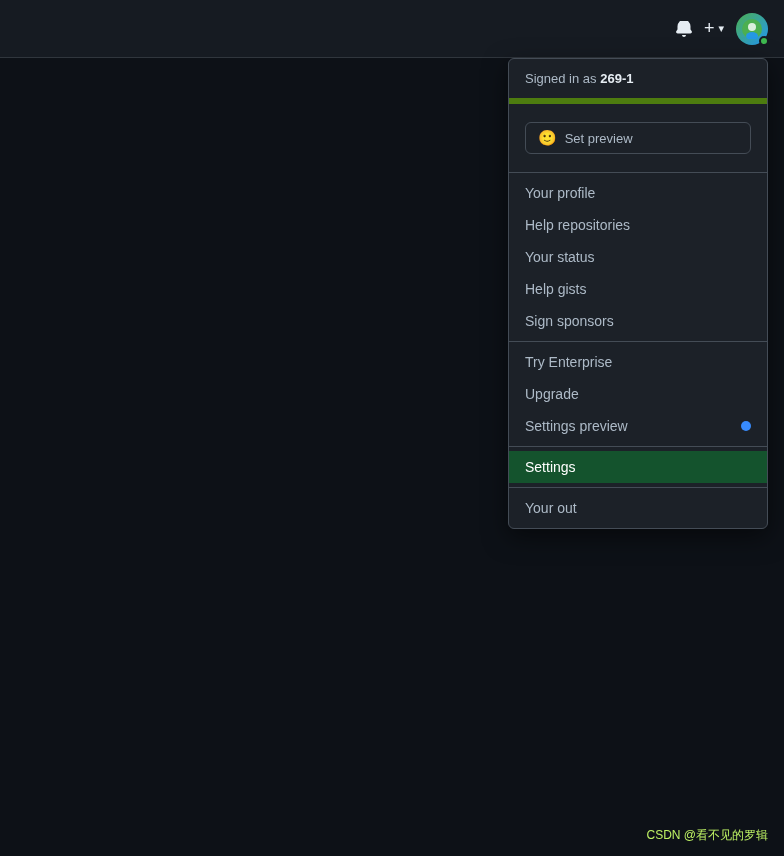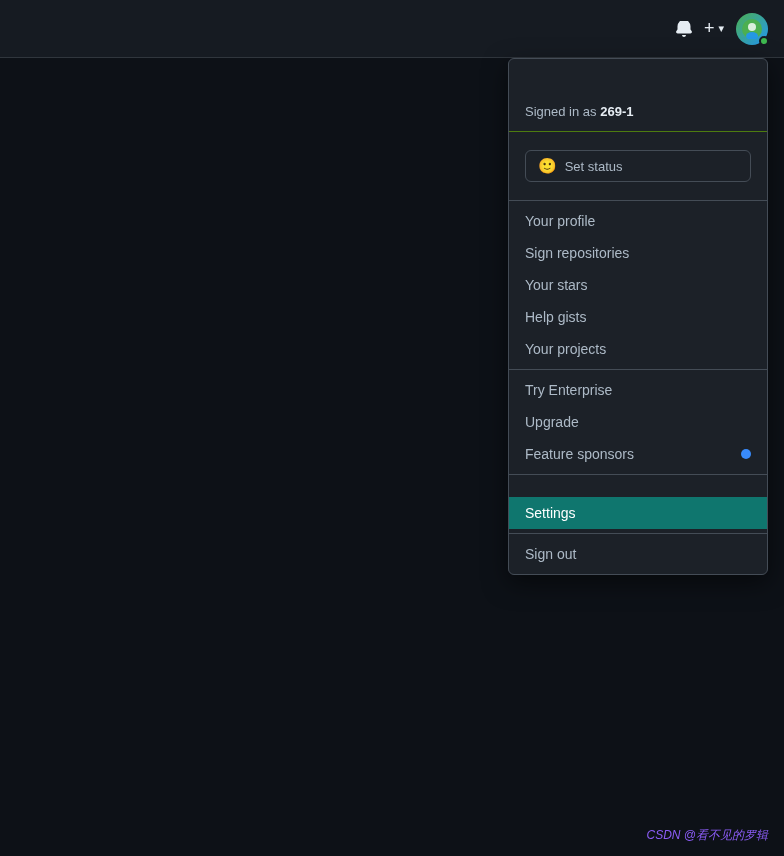--- a/index.html
+++ b/index.html
@@ -78,24 +78,23 @@
       background-color: #1c2128;
       border: 1px solid #444c56;
       border-radius: 6px;
       box-shadow: 0 8px 24px rgba(0,0,0,0.5);
       z-index: 100;
       overflow: hidden;
     }
 
     .dropdown-header {
       padding: 12px 16px;
-      border-bottom: 1px solid #4d7c0f;
+      border-bottom: 6px solid #4d7c0f;
       color: #adbac7;
       font-size: 13px;
-      margin-top: 33px;
     }
 
     .dropdown-header strong {
       color: #e6edf3;
       font-weight: 600;
     }
 
     .set-status-btn {
       display: flex;
       align-items: center;
@@ -129,41 +128,39 @@
       align-items: center;
       justify-content: space-between;
       padding: 8px 16px;
       color: #adbac7;
       font-size: 14px;
       cursor: pointer;
       text-decoration: none;
     }
 
     .menu-item.active {
-      background-color: #0f766e;
+      background-color: #14532d;
       color: #ffffff;
-      margin-top: 18px;
     }
 
     .feature-dot {
       width: 10px;
       height: 10px;
       border-radius: 50%;
       background-color: #388bfd;
       flex-shrink: 0;
     }
 
     
     .watermark {
       position: absolute;
       bottom: 12px;
       right: 16px;
-      color: #8b5cf6;
+      color: #bef264;
       font-size: 12px;
-      font-style: italic;
     }
   </style>
 </head>
 <body>
 
 <div class="bg-area"></div>
 
 <div class="top-nav">
   <div class="nav-icon">
     <svg width="16" height="16" viewBox="0 0 16 16" fill="#e6edf3">
@@ -187,64 +184,64 @@
 <div class="dropdown">
 
   <div class="dropdown-header">
     <span>Signed in as</span>
     <strong>269-1</strong>
   </div>
 
   <div style="padding: 8px 0; border-bottom: 1px solid #444c56;">
     <button class="set-status-btn">
       <span class="emoji-icon">🙂</span>
-      <span>Set status</span>
+      <span>Set preview</span>
     </button>
   </div>
 
   <div class="menu-section">
     <a class="menu-item">
       <span>Your profile</span>
     </a>
     <a class="menu-item">
-      <span>Sign repositories</span>
-    </a>
-    <a class="menu-item">
-      <span>Your stars</span>
+      <span>Help repositories</span>
+    </a>
+    <a class="menu-item">
+      <span>Your status</span>
     </a>
     <a class="menu-item">
       <span>Help gists</span>
     </a>
     <a class="menu-item">
-      <span>Your projects</span>
+      <span>Sign sponsors</span>
     </a>
   </div>
 
   <div class="menu-section">
     <a class="menu-item">
       <span>Try Enterprise</span>
     </a>
     <a class="menu-item">
       <span>Upgrade</span>
     </a>
     <a class="menu-item">
-      <span>Feature sponsors</span>
+      <span>Settings preview</span>
       <span class="feature-dot"></span>
     </a>
   </div>
 
   <div class="menu-section">
     <a class="menu-item active">
       <span>Settings</span>
     </a>
   </div>
 
   <div class="menu-section">
     <a class="menu-item">
-      <span>Sign out</span>
+      <span>Your out</span>
     </a>
   </div>
 
 </div>
 
 <div class="watermark">
   <span>CSDN @看不见的罗辑</span>
 </div>
 
 </body></html>

